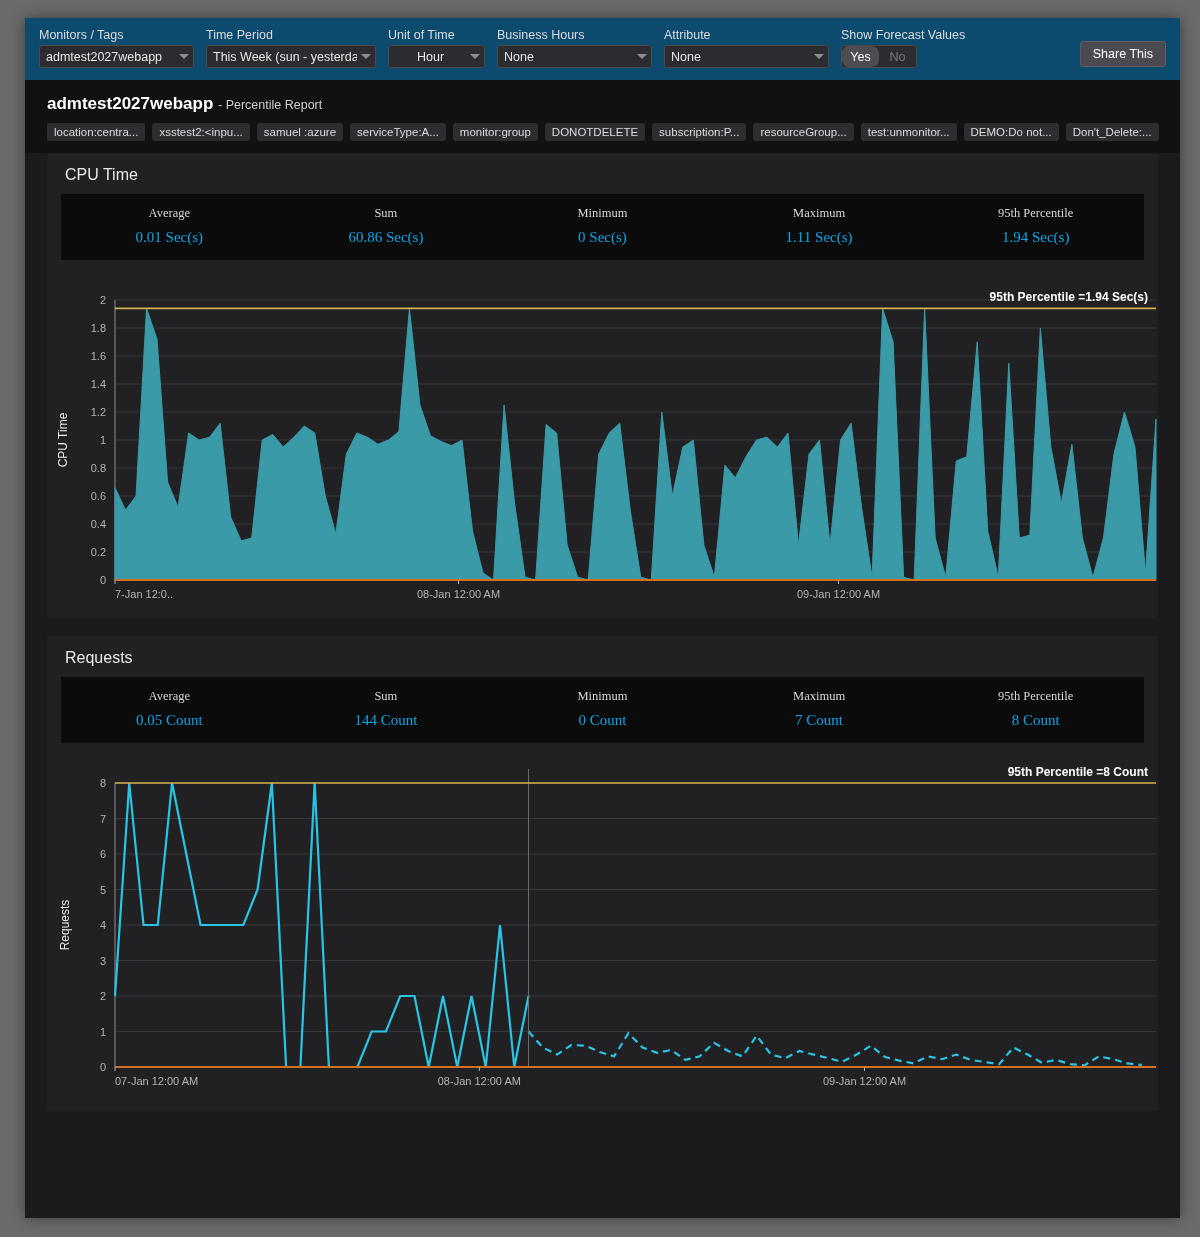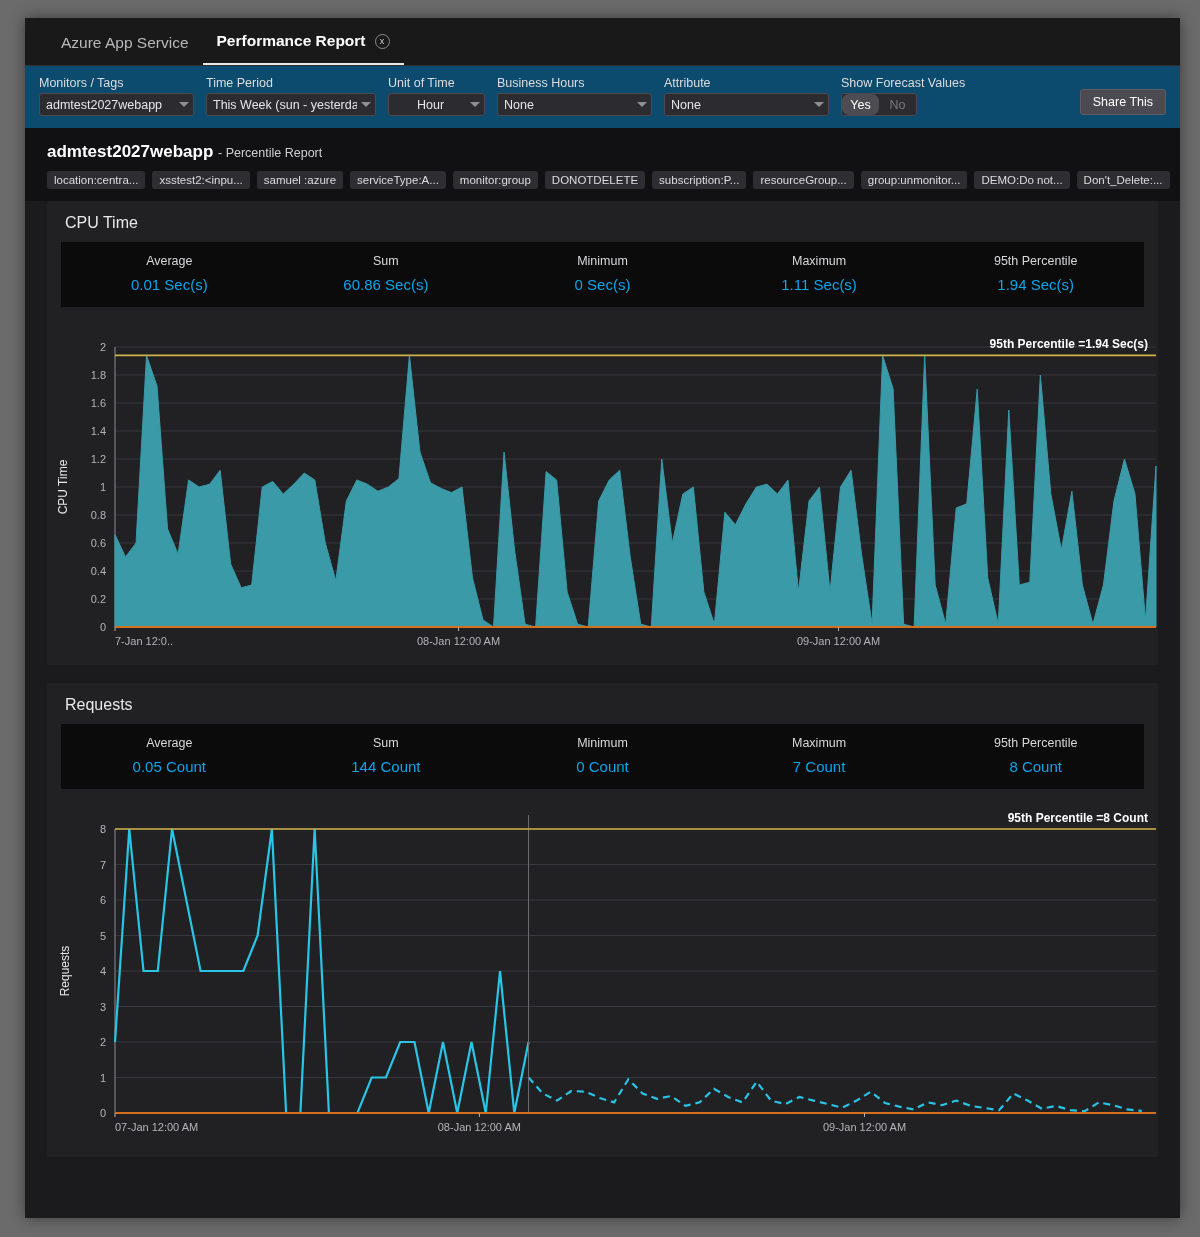--- a/index.html
+++ b/index.html
@@ -142,44 +142,35 @@
     color: #e8e8ea;
     font-size: 16px;
     padding: 13px 18px 10px 18px;
   }
   .stats {
     background: #0b0b0c;
     margin: 0 14px;
     display: flex;
     padding: 12px 0 14px 0;
   }
-  .stat { flex: 1; text-align: center; }
+  .stat { flex: 1; text-align: center; font-family: Liberation Serif, serif; }
   .stat .k { color: #d8d8db; font-size: 12.5px; }
   .stat .v { color: #0ea5e9; font-size: 15px; margin-top: 8px; }
   .plot-wrap { position: relative; padding: 18px 0 10px 0; }
   .plot { display: block; }
   
   .tick { fill: #b4b4b8; font-size: 11px; font-family: "Liberation Sans", sans-serif; }
   .axtitle { fill: #e9e9ec; font-size: 12px; font-family: "Liberation Sans", sans-serif; }
   .pctlabel { fill: #ffffff; font-size: 12px; font-weight: bold; font-family: "Liberation Sans", sans-serif; }
 </style>
 </head>
 <body>
 
 <div id="app">
 
-  <div class="tabbar">
-    <div class="tab">
-      <span>Azure App Service</span>
-    </div>
-    <div class="tab active">
-      <span>Performance Report</span>
-      <span class="tab-close">x</span>
-    </div>
-  </div>
 
   <div class="filterbar">
 
     <div class="field">
       <div class="field-label">Monitors / Tags</div>
       <div class="select w-monitors">
         <span class="val">admtest2027webapp</span>
         <span class="caret"></span>
       </div>
     </div>
@@ -234,21 +225,21 @@
     </div>
     <div class="tags">
       <span class="tag">location:centra...</span>
       <span class="tag">xsstest2:&lt;inpu...</span>
       <span class="tag">samuel :azure</span>
       <span class="tag">serviceType:A...</span>
       <span class="tag">monitor:group</span>
       <span class="tag">DONOTDELETE</span>
       <span class="tag">subscription:P...</span>
       <span class="tag">resourceGroup...</span>
-      <span class="tag">group:unmonitor...</span>
+      <span class="tag">test:unmonitor...</span>
       <span class="tag">DEMO:Do not...</span>
       <span class="tag">Don't_Delete:...</span>
     </div>
   </div>
 
   <div class="card">
     <div class="card-title">CPU Time</div>
     <div class="stats">
       <div class="stat">
         <div class="k">Average</div>

